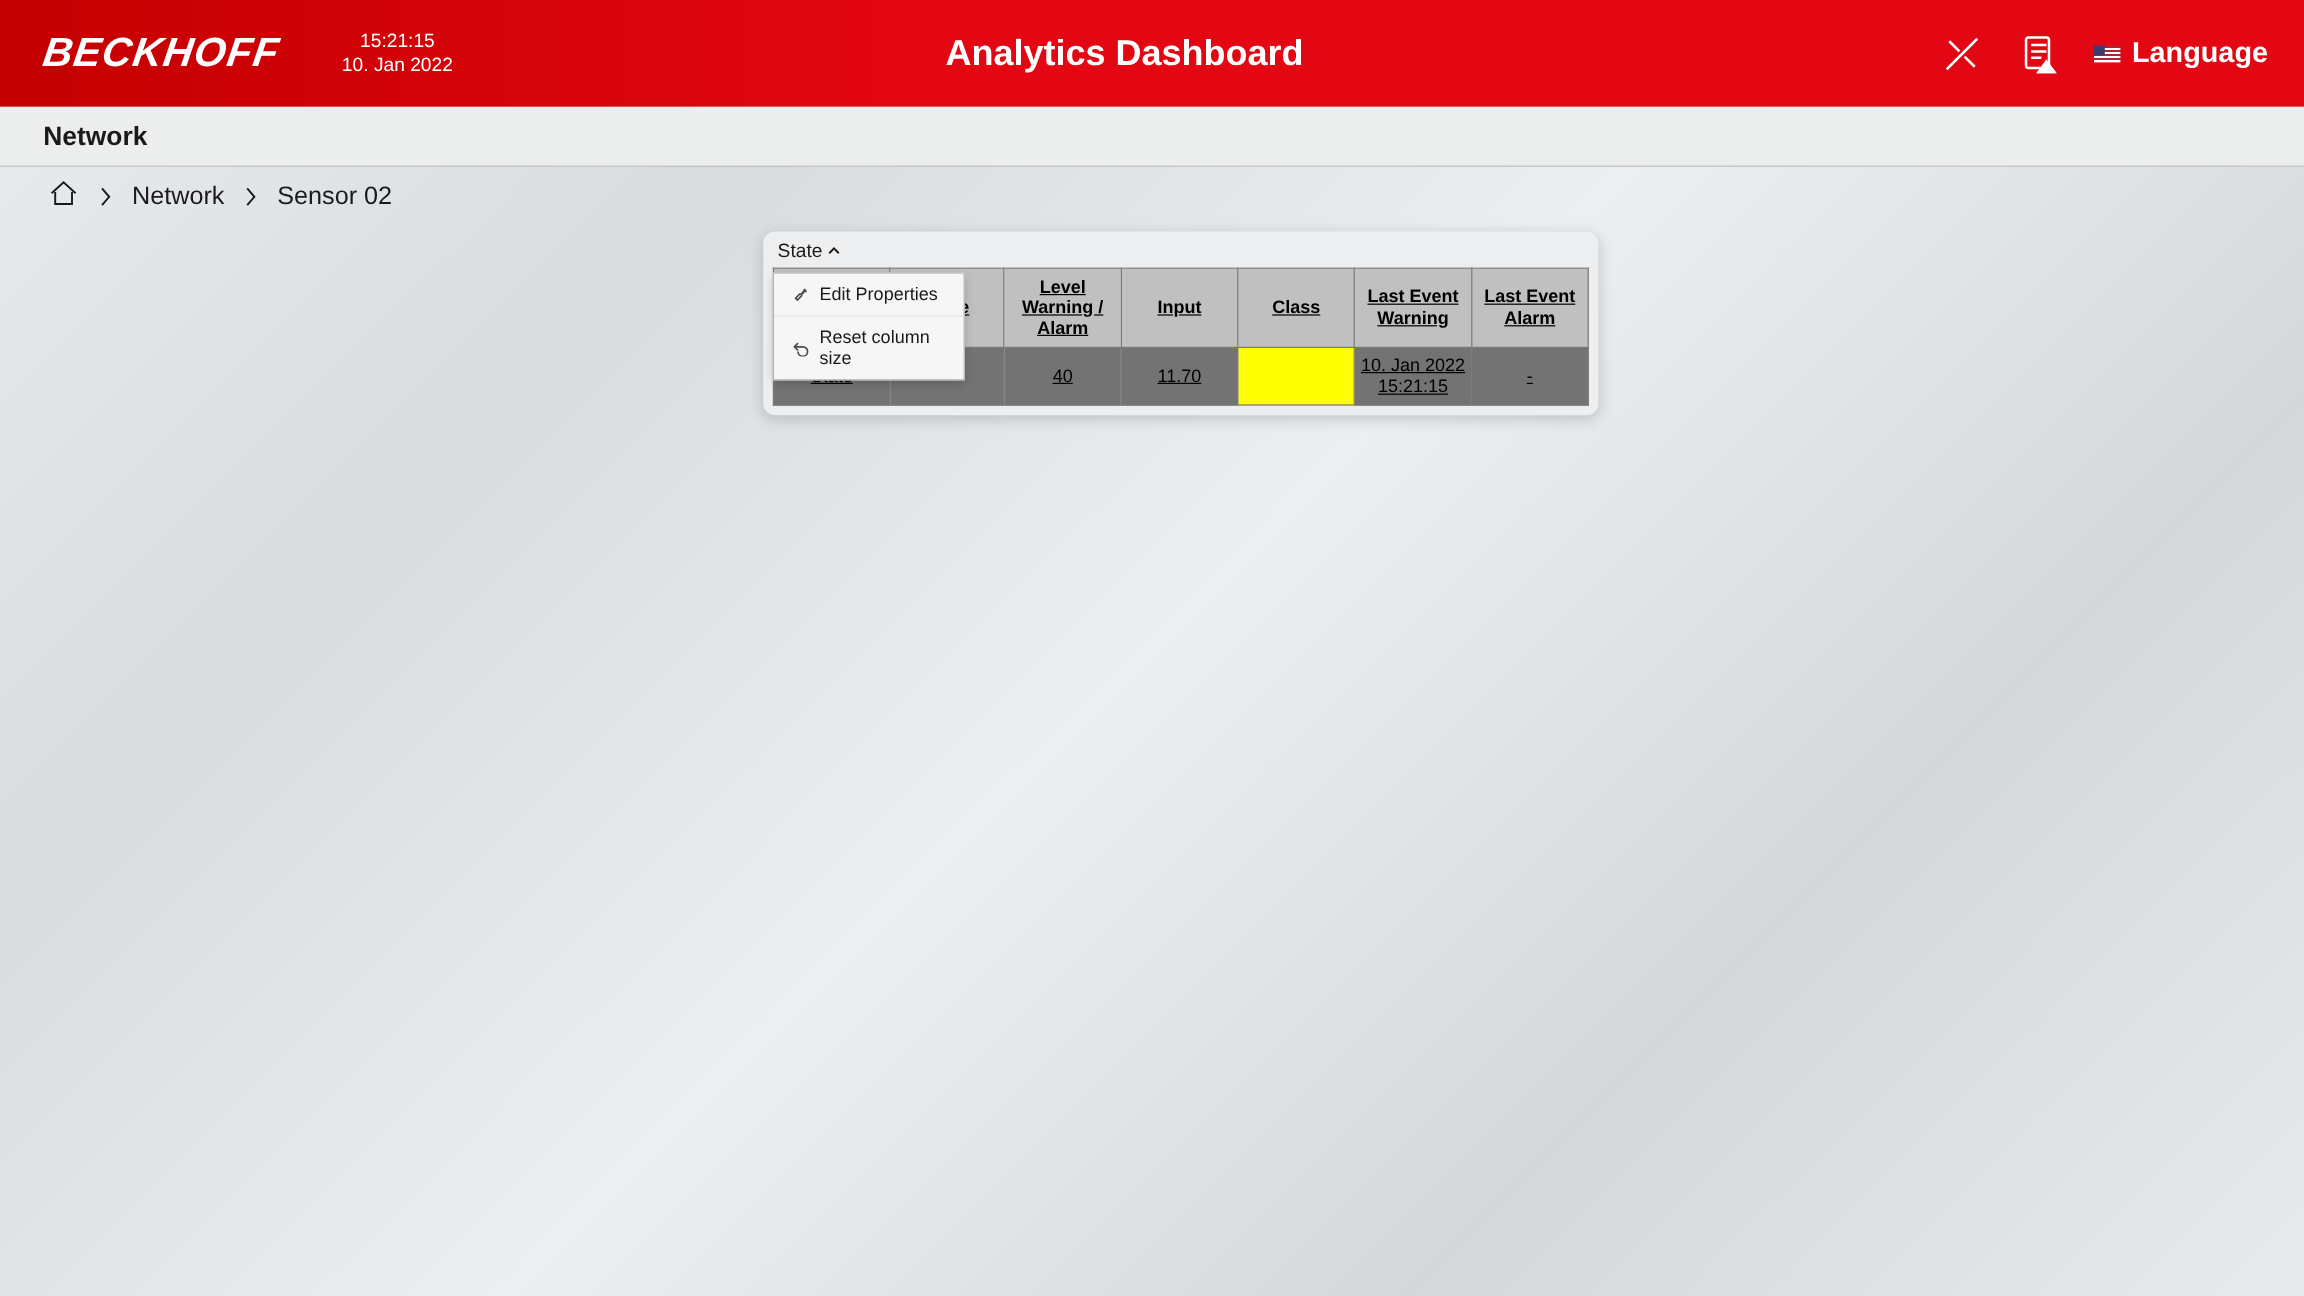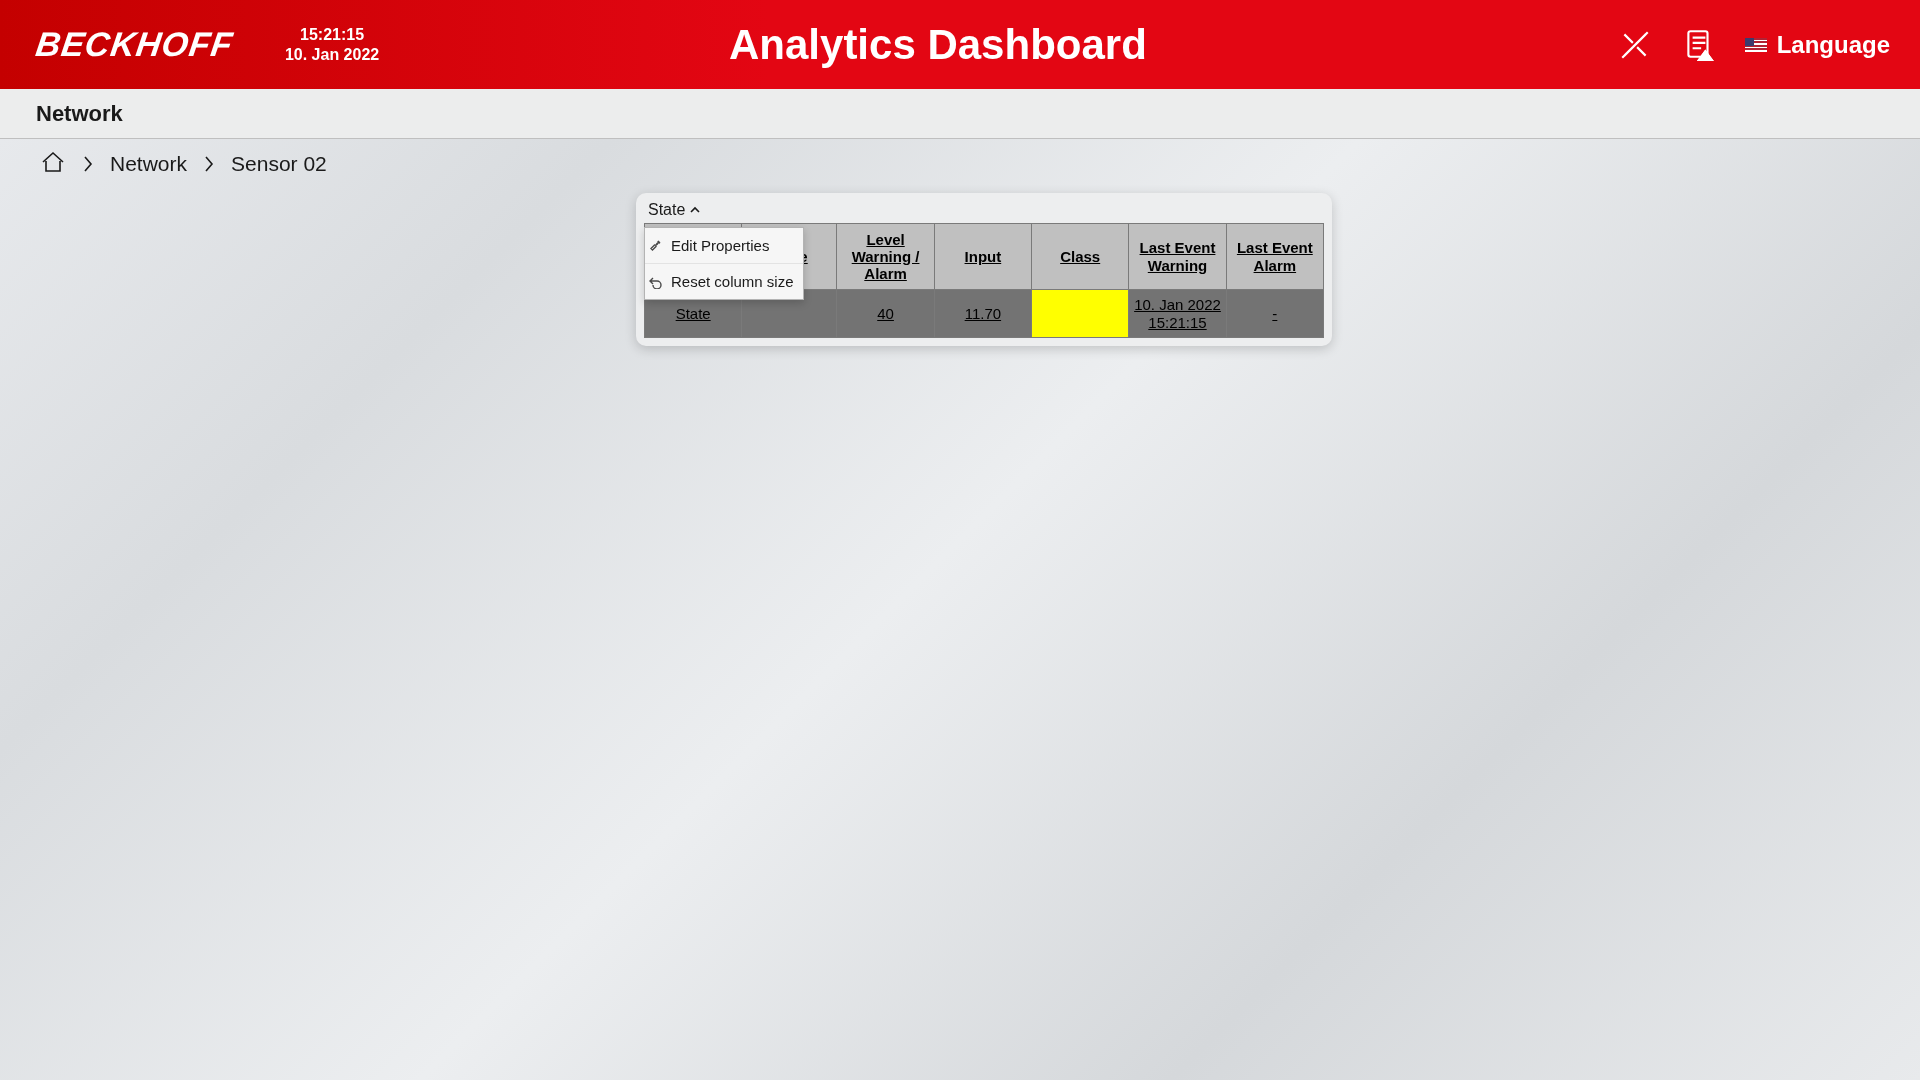--- a/index.html
+++ b/index.html
@@ -23,27 +23,27 @@
     font-size: 34px;
     font-weight: 900;
     letter-spacing: 1px;
     font-style: italic;
     transform: skewX(-8deg);
   }
   .datetime {
     margin-left: 52px;
     text-align: center;
     font-size: 16px;
-    font-weight: 700;
+    font-weight: 400;
     line-height: 1.25;
   }
   .title {
     flex: 1;
     text-align: center;
-    font-size: 42px;
+    font-size: 30px;
     font-weight: 700;
     margin-left: -120px;
   }
   .header-icons { display: flex; align-items: center; gap: 28px; }
   .hicon { width: 36px; height: 36px; display:flex; align-items:center; justify-content:center; }
   .hicon svg { stroke:#fff; fill:none; stroke-width:2; }
   .language-wrap { display:flex; align-items:center; gap:10px; }
   .flag { width:22px; height:14px; background:linear-gradient(to bottom,#b22234 0%,#b22234 12%,#fff 12%,#fff 25%,#b22234 25%,#b22234 37%,#fff 37%,#fff 50%,#b22234 50%,#b22234 62%,#fff 62%,#fff 75%,#b22234 75%,#b22234 87%,#fff 87%,#fff 100%); position:relative; }
   .flag::after { content:""; position:absolute; top:0; left:0; width:9px; height:8px; background:#3c3b6e; }
   .language-label { font-size:24px; font-weight:700; }
@@ -113,21 +113,21 @@
     left: 0px;
     top: 28px;
     width: 160px;
     background: #f6f6f6;
     border: 1px solid #b3b3b3;
     box-shadow: 0 3px 8px rgba(0,0,0,.18);
     z-index: 5;
   }
   .context-menu .cm-item {
     display:flex; align-items:center; gap:8px;
-    padding: 9px 4px;
+    padding: 9px 16px;
     font-size: 15px;
     color: #1a1a1a;
     border-bottom: 1px solid #e3e3e3;
     cursor: pointer;
   }
   .context-menu .cm-item:last-child { border-bottom: none; }
   .cm-icon { width:14px; height:14px; display:inline-flex; }
   .cm-icon svg { stroke:#4a4a4a; fill:none; stroke-width:1.4; }
 
   .panel-inner { position: relative; }

